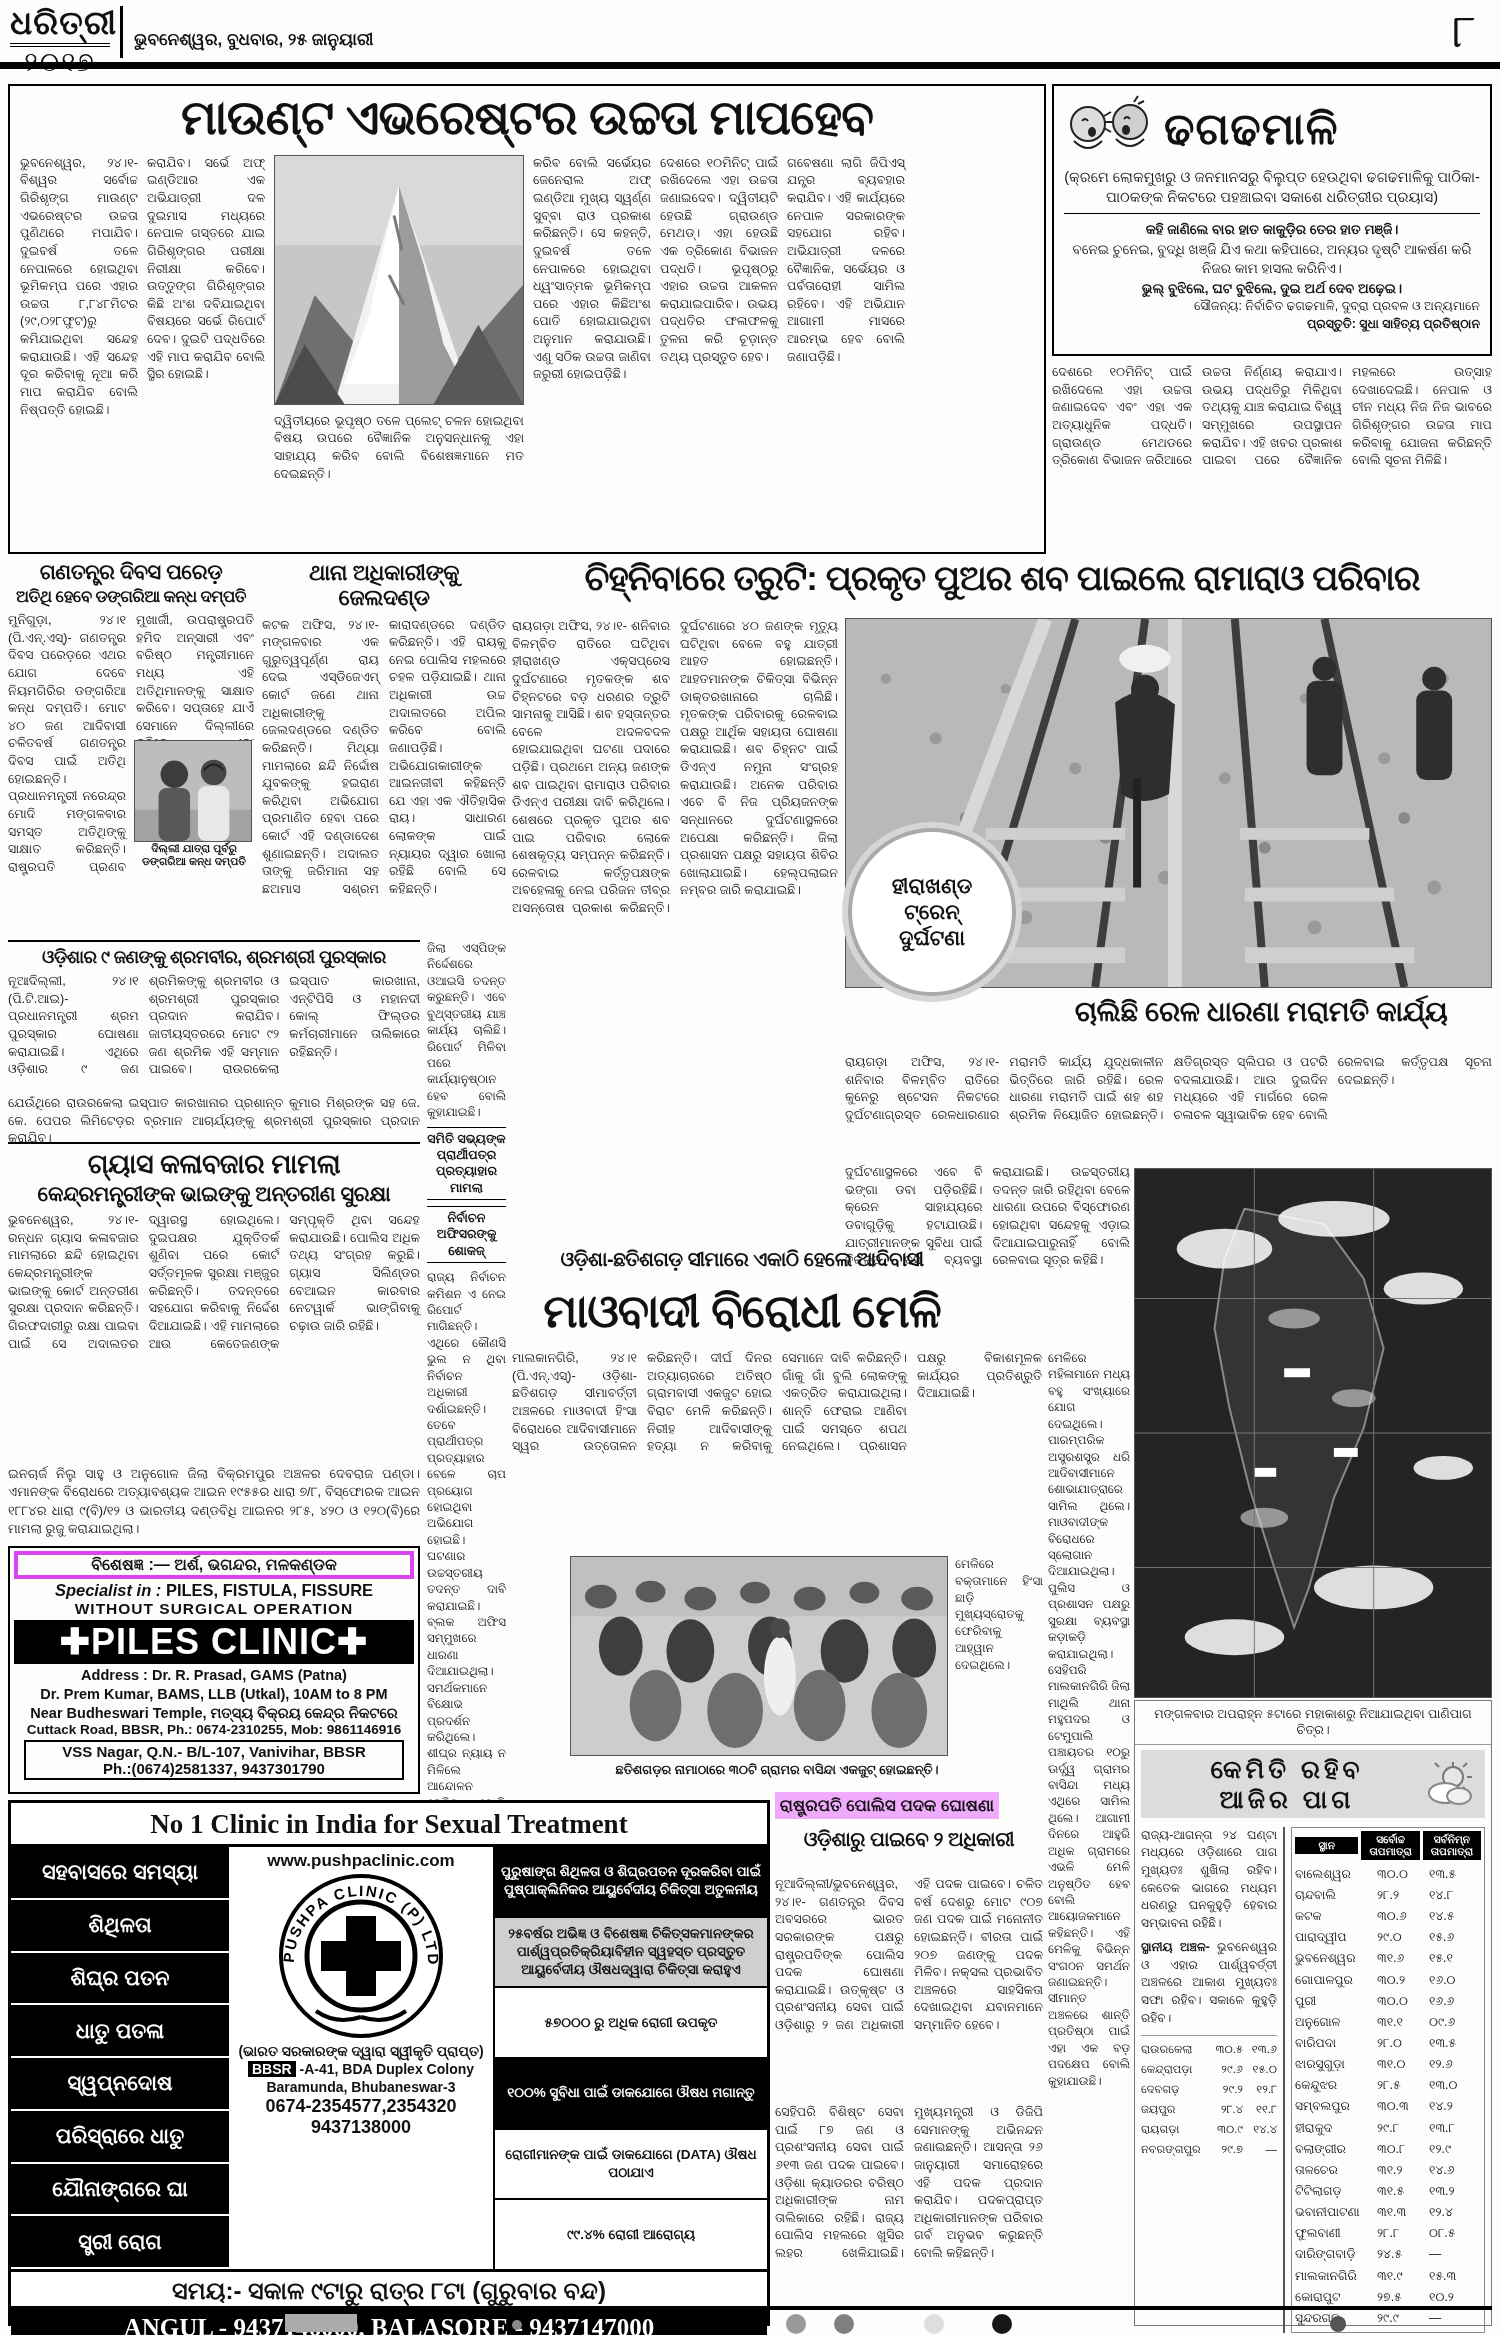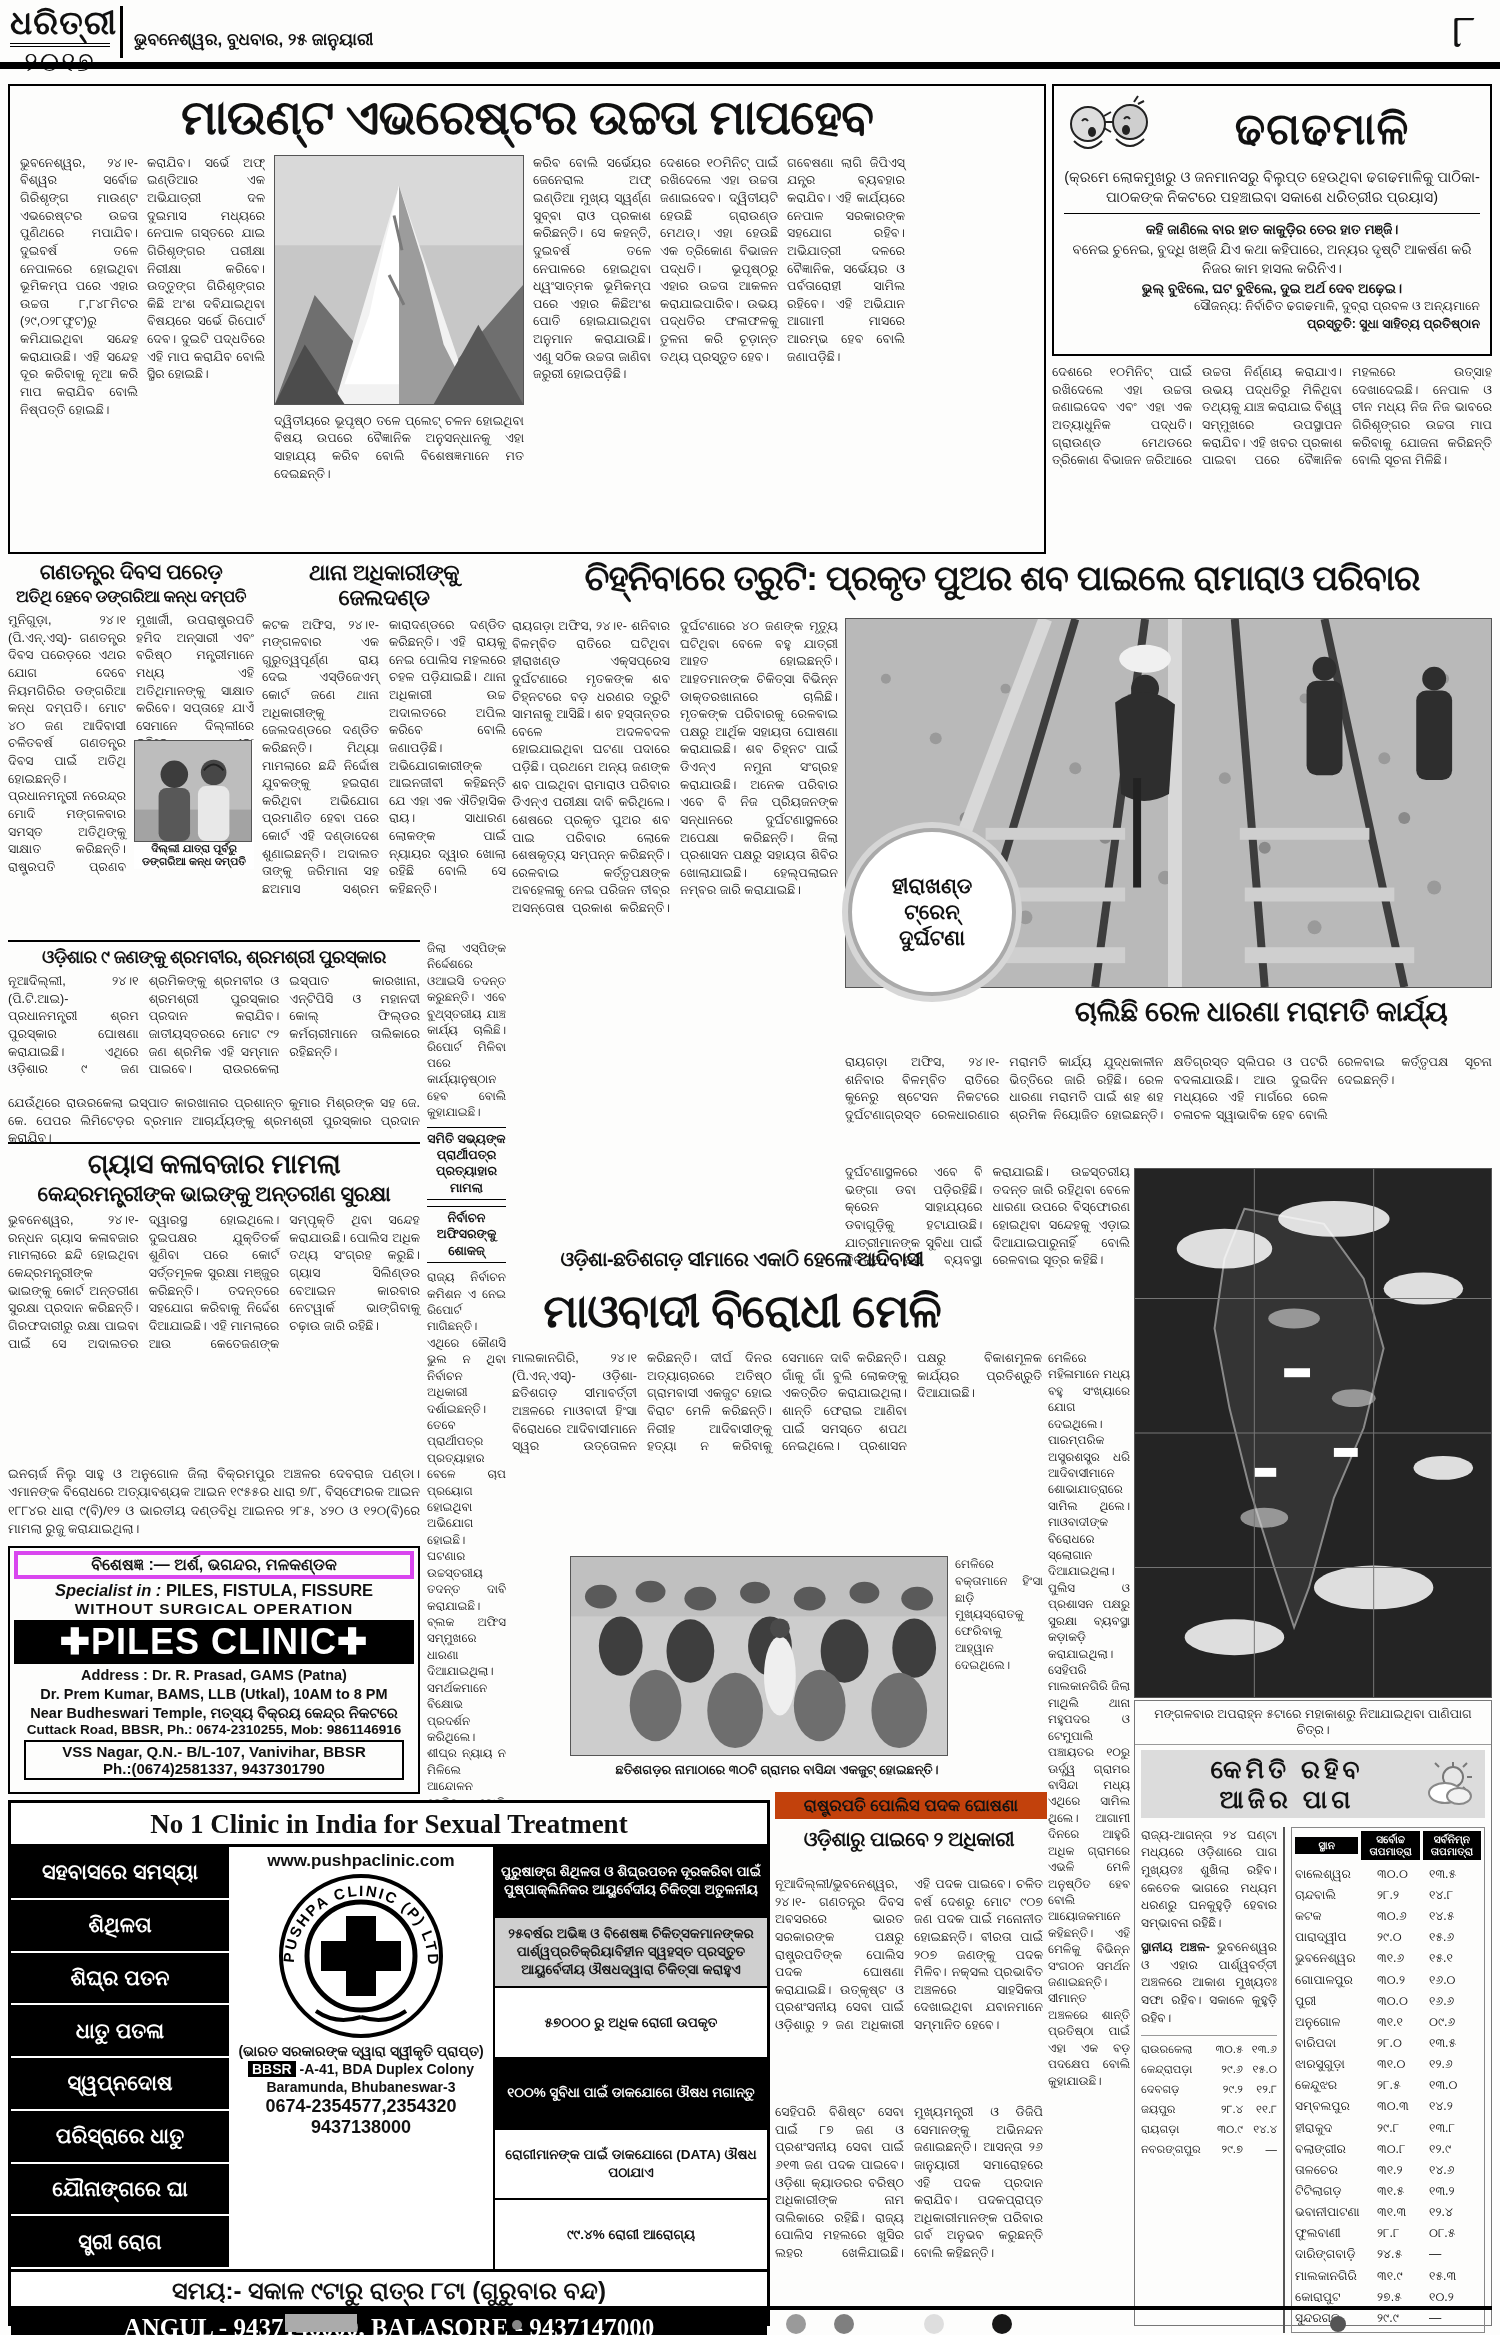--- a/index.html
+++ b/index.html
@@ -142,21 +142,21 @@
       <svg width="92" height="70" viewBox="0 0 92 70">
         <circle cx="24" cy="30" r="17" fill="#ddd" stroke="#222" stroke-width="2"></circle>
         <circle cx="66" cy="28" r="17" fill="#cfcfcf" stroke="#222" stroke-width="2"></circle>
         <path d="M18 27 q3 -4 6 0 M60 25 q3 -4 6 0" stroke="#222" stroke-width="2" fill="none"></path>
         <ellipse cx="28" cy="38" rx="4" ry="5" fill="#222"></ellipse>
         <ellipse cx="62" cy="36" rx="4" ry="5" fill="#222"></ellipse>
         <path d="M40 22 l7 -4 M41 28 l8 0 M40 34 l7 4" stroke="#222" stroke-width="2"></path>
         <path d="M10 47 q14 14 28 0 M52 45 q14 14 28 0" stroke="#222" stroke-width="2" fill="none"></path>
         <path d="M70 8 l4 -6 M74 10 l6 -3" stroke="#222" stroke-width="2"></path>
       </svg>
-      <div class="dh-title" style="flex:1;text-align:center">ଢଗଢମାଳି</div>
+      <div class="dh-title" style="flex:1;text-align:left">ଢଗଢମାଳି</div>
     </div>
     <div class="dh-intro">(କ୍ରମେ ଲୋକମୁଖରୁ ଓ ଜନମାନସରୁ ବିଲୁପ୍ତ ହେଉଥିବା ଢଗଢମାଳିକୁ ପାଠିକା-ପାଠକଙ୍କ ନିକଟରେ ପହଞ୍ଚାଇବା ସକାଶେ ଧରିତ୍ରୀର ପ୍ରୟାସ)</div>
     <div class="dh-sep"></div>
     <p class="dh-verse b">କହି ଜାଣିଲେ ବାର ହାତ କାକୁଡ଼ିର ତେର ହାତ ମଞ୍ଜି।</p>
     <p class="dh-verse">ବନେଇ ଚୁନେଇ, ବୁଦ୍ଧି ଖଞ୍ଜି ଯିଏ କଥା କହିପାରେ, ଅନ୍ୟର ଦୃଷ୍ଟି ଆକର୍ଷଣ କରି ନିଜର କାମ ହାସଲ କରିନିଏ।</p>
     <p class="dh-verse b">ଭୁଲ୍ ବୁଝିଲେ, ଘଟ ବୁଝିଲେ, ଦୁଇ ଅର୍ଥ ଦେବ ଅଢ଼େଇ।</p>
     <p class="dh-credit">ସୌଜନ୍ୟ: ନିର୍ବାଚିତ ଢଗଢମାଳି, ଦୁବ୍ରା ପ୍ରବଳ ଓ ଅନ୍ୟମାନେ</p>
     <p class="dh-credit b">ପ୍ରସ୍ତୁତି: ସୁଧା ସାହିତ୍ୟ ପ୍ରତିଷ୍ଠାନ</p>
   </aside>
 
@@ -367,21 +367,21 @@
         <ellipse cx="250" cy="150" rx="26" ry="36"></ellipse>
         <ellipse cx="330" cy="155" rx="28" ry="38"></ellipse>
       </g>
     <ellipse cx="210" cy="120" rx="16" ry="40" fill="#efefef"></ellipse>
     <circle cx="210" cy="72" r="10" fill="#4a4a4a"></circle>
   </svg>
   <div class="abs bodytxt" style="left:955px;top:1556px;width:88px;height:200px;font-size:12px">ମେଳିରେ ବକ୍ତାମାନେ ହିଂସା ଛାଡ଼ି ମୁଖ୍ୟସ୍ରୋତକୁ ଫେରିବାକୁ ଆହ୍ୱାନ ଦେଇଥିଲେ।</div>
   <div class="abs caption" style="left:512px;top:1762px;width:530px">ଛତିଶଗଡ଼ର ନାମାଠାରେ ୩୦ଟି ଗ୍ରାମର ବାସିନ୍ଦା ଏକଜୁଟ୍ ହୋଇଛନ୍ତି।</div>
   <div class="abs nc" style="left:1048px;top:1350px;width:82px;height:978px">ମେଳିରେ ମହିଳାମାନେ ମଧ୍ୟ ବହୁ ସଂଖ୍ୟାରେ ଯୋଗ ଦେଇଥିଲେ। ପାରମ୍ପରିକ ଅସ୍ତ୍ରଶସ୍ତ୍ର ଧରି ଆଦିବାସୀମାନେ ଶୋଭାଯାତ୍ରାରେ ସାମିଲ ଥିଲେ। ମାଓବାଦୀଙ୍କ ବିରୋଧରେ ସ୍ଲୋଗାନ ଦିଆଯାଇଥିଲା। ପୁଲିସ ଓ ପ୍ରଶାସନ ପକ୍ଷରୁ ସୁରକ୍ଷା ବ୍ୟବସ୍ଥା କଡ଼ାକଡ଼ି କରାଯାଇଥିଲା। ସେହିପରି ମାଲକାନଗିରି ଜିଲା ମାଥିଲି ଥାନା ମହୁପଦର ଓ ଟେମୁପାଲି ପଞ୍ଚାୟତର ୧୦ରୁ ଊର୍ଦ୍ଧ୍ୱ ଗ୍ରାମର ବାସିନ୍ଦା ମଧ୍ୟ ଏଥିରେ ସାମିଲ ଥିଲେ। ଆଗାମୀ ଦିନରେ ଆହୁରି ଅଧିକ ଗ୍ରାମରେ ଏଭଳି ମେଳି ଅନୁଷ୍ଠିତ ହେବ ବୋଲି ଆୟୋଜକମାନେ କହିଛନ୍ତି। ଏହି ମେଳିକୁ ବିଭିନ୍ନ ସଂଗଠନ ସମର୍ଥନ ଜଣାଇଛନ୍ତି। ସୀମାନ୍ତ ଅଞ୍ଚଳରେ ଶାନ୍ତି ପ୍ରତିଷ୍ଠା ପାଇଁ ଏହା ଏକ ବଡ଼ ପଦକ୍ଷେପ ବୋଲି କୁହାଯାଉଛି।</div>
 
-  <div class="abs c b" style="left:775px;top:1792px;width:272px;background:#c2410c;font-size:16.5px;padding:4px 0">ରାଷ୍ଟ୍ରପତି ପୋଲିସ ପଦକ ଘୋଷଣା</div>
+  <div class="abs c b" style="left:775px;top:1792px;width:224px;background:#f0abfc;font-size:16.5px;padding:4px 0">ରାଷ୍ଟ୍ରପତି ପୋଲିସ ପଦକ ଘୋଷଣା</div>
   <h3 class="abs head-md" style="left:775px;top:1828px;width:268px;font-size:20px">ଓଡ଼ିଶାରୁ ପାଇବେ ୨ ଅଧିକାରୀ</h3>
   <div class="abs bodytxt cols2" style="left:775px;top:1876px;width:268px;height:220px">ନୂଆଦିଲ୍ଲୀ/ଭୁବନେଶ୍ୱର, ୨୪।୧- ଗଣତନ୍ତ୍ର ଦିବସ ଅବସରରେ ଭାରତ ସରକାରଙ୍କ ପକ୍ଷରୁ ରାଷ୍ଟ୍ରପତିଙ୍କ ପୋଲିସ ପଦକ ଘୋଷଣା କରାଯାଇଛି। ଉତ୍କୃଷ୍ଟ ଓ ପ୍ରଶଂସନୀୟ ସେବା ପାଇଁ ଓଡ଼ିଶାରୁ ୨ ଜଣ ଅଧିକାରୀ ଏହି ପଦକ ପାଇବେ। ଚଳିତ ବର୍ଷ ଦେଶରୁ ମୋଟ ୯୦୭ ଜଣ ପଦକ ପାଇଁ ମନୋନୀତ ହୋଇଛନ୍ତି। ବୀରତା ପାଇଁ ୨୦୭ ଜଣଙ୍କୁ ପଦକ ମିଳିବ। ନକ୍ସଲ ପ୍ରଭାବିତ ଅଞ୍ଚଳରେ ସାହସିକତା ଦେଖାଇଥିବା ଯବାନମାନେ ସମ୍ମାନିତ ହେବେ।</div>
   <div class="abs bodytxt cols2" style="left:775px;top:2104px;width:268px;height:222px">ସେହିପରି ବିଶିଷ୍ଟ ସେବା ପାଇଁ ୮୭ ଜଣ ଓ ପ୍ରଶଂସନୀୟ ସେବା ପାଇଁ ୬୧୩ ଜଣ ପଦକ ପାଇବେ। ଓଡ଼ିଶା କ୍ୟାଡରର ବରିଷ୍ଠ ଅଧିକାରୀଙ୍କ ନାମ ତାଲିକାରେ ରହିଛି। ରାଜ୍ୟ ପୋଲିସ ମହଲରେ ଖୁସିର ଲହର ଖେଳିଯାଇଛି। ମୁଖ୍ୟମନ୍ତ୍ରୀ ଓ ଡିଜିପି ସେମାନଙ୍କୁ ଅଭିନନ୍ଦନ ଜଣାଇଛନ୍ତି। ଆସନ୍ତା ୨୬ ଜାନୁୟାରୀ ସମାରୋହରେ ଏହି ପଦକ ପ୍ରଦାନ କରାଯିବ। ପଦକପ୍ରାପ୍ତ ଅଧିକାରୀମାନଙ୍କ ପରିବାର ଗର୍ବ ଅନୁଭବ କରୁଛନ୍ତି ବୋଲି କହିଛନ୍ତି।</div>
 
   <svg class="abs photo" style="left:1134px;top:1168px" width="358" height="530" viewBox="0 0 358 530" preserveAspectRatio="none">
     <rect width="358" height="530" fill="#242424"></rect>
     <path d="M110 40 L190 55 L230 110 L250 180 L230 260 L200 330 L175 420 L160 460 L140 400 L115 320 L95 240 L80 160 L90 90 Z" fill="#343434" stroke="#8a8a8a" stroke-width="2"></path>
     <g fill="#ffffff" opacity="0.85">
         <ellipse cx="90" cy="80" rx="48" ry="20"></ellipse>
         <ellipse cx="200" cy="50" rx="56" ry="18"></ellipse>

